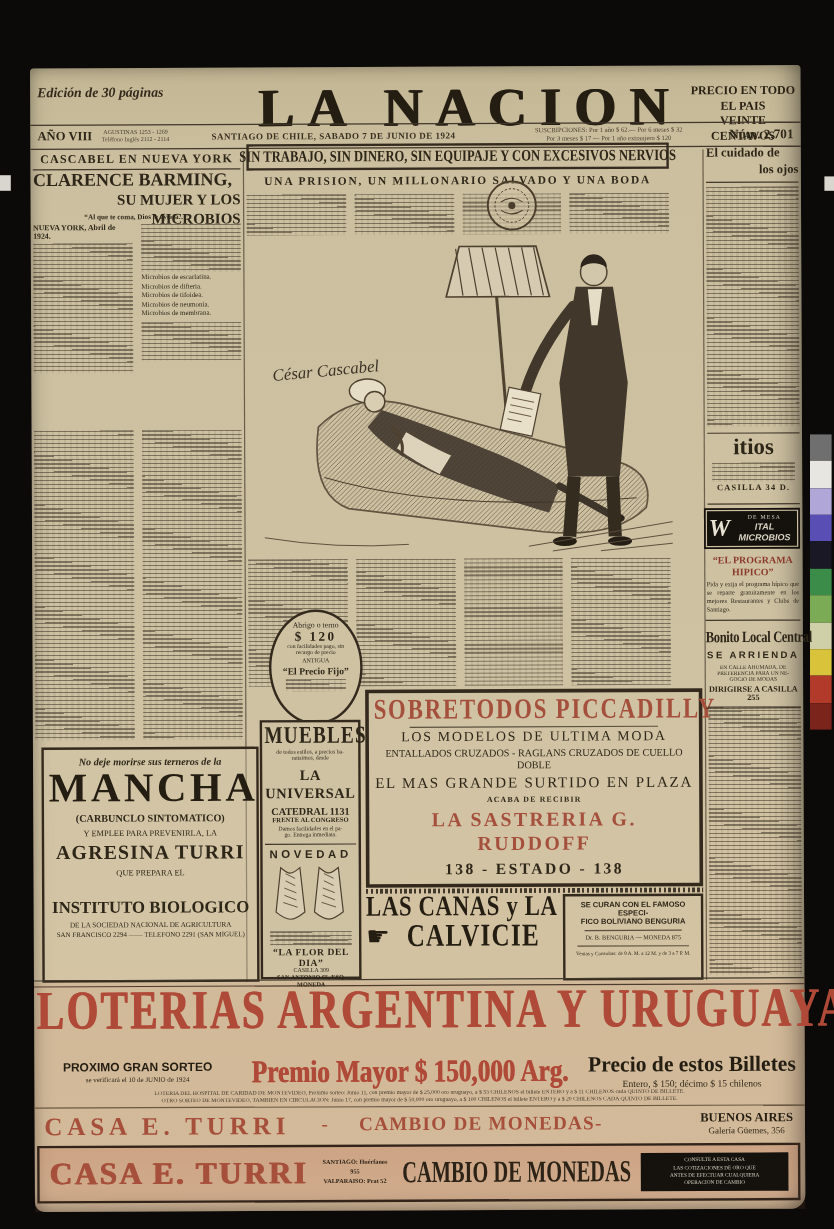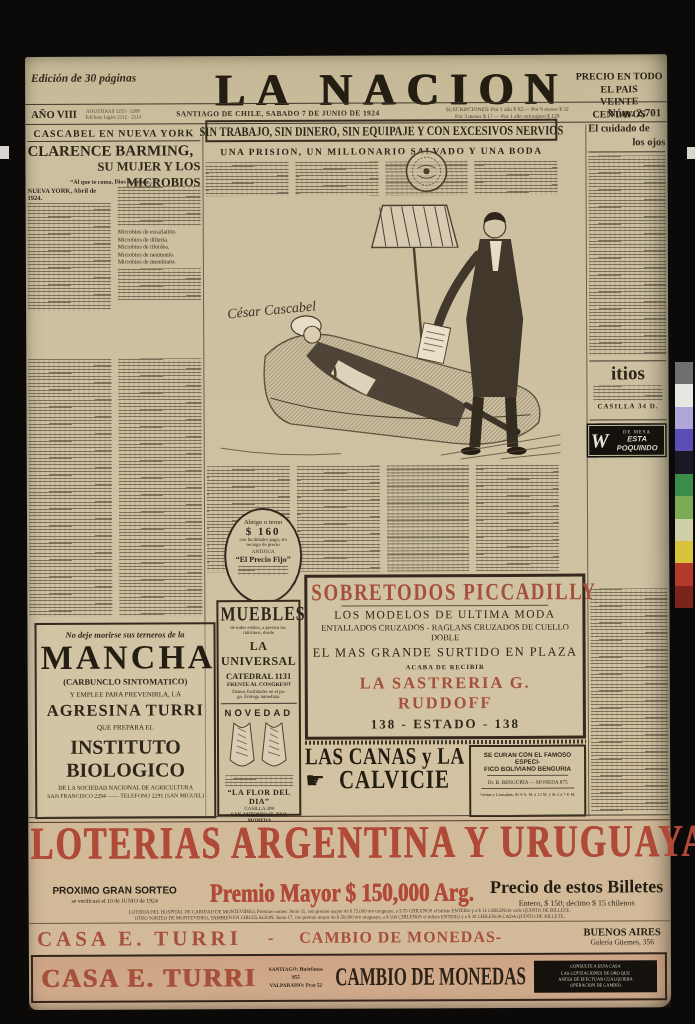--- a/index.html
+++ b/index.html
@@ -111,21 +111,21 @@
     <div class="tl"></div>
   </div>
 
   <div class="abs ctr" style="left:7px;top:566px;width:181px;height:196px;border:2.5px solid #33291c;box-sizing:border-box;padding:5px 4px;background:rgba(213,200,170,.35);">
     <div class="b" style="font-size:8.5px;font-style:italic;">No deje morirse sus terneros de la</div>
     <div class="b" style="font-size:34px;letter-spacing:3px;line-height:1.05;color:#241d12;">MANCHA</div>
     <div class="b" style="font-size:8.5px;margin-top:1px;">(CARBUNCLO SINTOMATICO)</div>
     <div style="font-size:7px;margin-top:4px;">Y EMPLEE PARA PREVENIRLA, LA</div>
     <div class="b" style="font-size:16.5px;letter-spacing:1px;margin-top:2px;">AGRESINA TURRI</div>
     <div style="font-size:7px;margin-top:3px;">QUE PREPARA EL</div>
-    <div class="b" style="font-size:20px;margin-top:4px;">INSTITUTO BIOLOGICO</div>
+    <div class="b" style="font-size:14px;margin-top:18px;">INSTITUTO BIOLOGICO</div>
     <div style="font-size:6px;margin-top:3px;">DE LA SOCIEDAD NACIONAL DE AGRICULTURA</div>
     <div style="font-size:5.8px;margin-top:2px;">SAN FRANCISCO 2294 —— TELEFONO 2291 (SAN MIGUEL)</div>
   </div>
 
   <div class="abs boxed ctr" style="left:180px;top:64px;width:352px;height:22px;box-sizing:border-box;display:flex;align-items:center;justify-content:center;">
     <span class="b condY" style="font-size:10.5px;white-space:nowrap;">SIN TRABAJO, SIN DINERO, SIN EQUIPAJE Y CON EXCESIVOS NERVIOS</span>
   </div>
   <div class="abs ctr b" style="left:180px;top:91px;width:352px;font-size:9.5px;letter-spacing:1.5px;">UNA PRISION, UN MILLONARIO SALVADO Y UNA BODA</div>
 
   <div class="abs cols" style="left:180px;top:106px;width:352px;height:34px;">
@@ -183,21 +183,21 @@
 
   <div class="abs cols" style="left:180px;top:410px;width:352px;height:106px;">
     <div class="tl"></div>
     <div class="tl"></div>
     <div class="tl"></div>
     <div class="tl"></div>
   </div>
 
   <div class="abs ctr" style="left:197px;top:452px;width:78px;height:96px;border:2px solid #33291c;border-radius:50%;box-sizing:border-box;background:#cfc2a3;padding-top:8px;z-index:2;">
     <div style="font-size:6.5px;">Abrigo o terno</div>
-    <div class="b" style="font-size:11px;letter-spacing:2px;">$ 160</div>
+    <div class="b" style="font-size:11px;letter-spacing:2px;">$ 120</div>
     <div style="font-size:4.8px;">con facilidades pago, sin</div>
     <div style="font-size:4.8px;">recargo de precio</div>
     <div style="font-size:5px;margin-top:2px;">ANTIGUA</div>
     <div class="b" style="font-size:8px;margin-top:1px;">“El Precio Fijo”</div>
     <div class="tl" style="height:10px;margin:2px 12px 0;"></div>
   </div>
 
   <div class="abs ctr" style="left:189px;top:544px;width:84px;height:216px;border:2px solid #33291c;box-sizing:border-box;background:#cfc2a3;padding:3px 2px;z-index:2;">
     <div class="b condY" style="font-size:16px;letter-spacing:1px;">MUEBLES</div>
     <div style="font-size:4.8px;margin-top:2px;">de todos estilos, a precios ba-</div>
@@ -259,25 +259,36 @@
   <div class="abs ctr" style="left:563px;top:306px;width:77px;height:60px;border-top:1px solid #41372a;border-bottom:1px solid #41372a;padding-top:1px;box-sizing:border-box;">
     <div class="b" style="font-size:19px;">itios</div>
     <div class="tl" style="height:16px;margin:1px 4px;"></div>
     <div class="b" style="font-size:7px;letter-spacing:1px;">CASILLA 34  D.</div>
   </div>
 
   <div class="abs notice-box" style="left:560px;top:369px;width:80px;height:34px;display:flex;align-items:center;box-shadow:inset 0 0 0 1.5px #15110d, inset 0 0 0 2.5px #cbbfa0;padding:3px;box-sizing:border-box;">
     <span class="b" style="font-size:20px;font-style:italic;color:#e8e2d2;margin:0 2px 0 1px;">W</span>
     <span class="ctr" style="flex:1;">
       <span style="display:block;font-size:4.8px;letter-spacing:1px;">DE MESA</span>
-      <span class="b sans" style="display:block;font-size:7.5px;font-style:italic;">ESTA POQUINDO</span>
-    </span>
-  </div>
-
-
+      <span class="b sans" style="display:block;font-size:7.5px;font-style:italic;">ITAL MICROBIOS</span>
+    </span>
+  </div>
+
+  <div class="abs ctr" style="left:561px;top:408px;width:79px;">
+    <div class="b" style="font-size:8.3px;color:#8a3a2c;line-height:1.15;">“EL PROGRAMA HIPICO”</div>
+    <div style="font-size:5.3px;text-align:justify;margin-top:3px;line-height:1.35;padding:0 1px;">Pida y exija el programa hípico que se reparte gratuitamente en los mejores Restaurantes y Clubs de Santiago.</div>
+  </div>
+
+  <div class="abs ctr" style="left:561px;top:462px;width:79px;border-top:1px solid #41372a;border-bottom:1px solid #41372a;padding:4px 0;box-sizing:border-box;">
+    <div class="b condY" style="font-size:10.5px;white-space:nowrap;letter-spacing:-.3px;">Bonito Local Central</div>
+    <div class="b sans" style="font-size:8px;letter-spacing:2px;margin-top:2px;">SE ARRIENDA</div>
+    <div style="font-size:4.6px;margin-top:3px;">EN CALLE AHUMADA, DE PREFERENCIA PARA UN NE-</div>
+    <div style="font-size:4.6px;">GOCIO DE MODAS</div>
+    <div class="b" style="font-size:6.8px;margin-top:3px;">DIRIGIRSE A CASILLA 255</div>
+  </div>
 
   <div class="abs tl" style="left:563px;top:534px;width:77px;height:224px;"></div>
 
   <div class="abs" style="left:0;top:760px;width:642px;height:4px;border-top:1px solid #41372a;border-bottom:1px solid #41372a;"></div>
   <div class="abs tint"></div>
 
   <div class="abs ctr" style="left:2px;top:768px;width:638px;">
     <span class="b condY" style="font-size:34px;transform:scaleY(1.35);letter-spacing:2px;white-space:nowrap;color:#b04a38;text-shadow:.8px 0 #b04a38;">LOTERIAS ARGENTINA Y URUGUAYA</span>
   </div>
 

